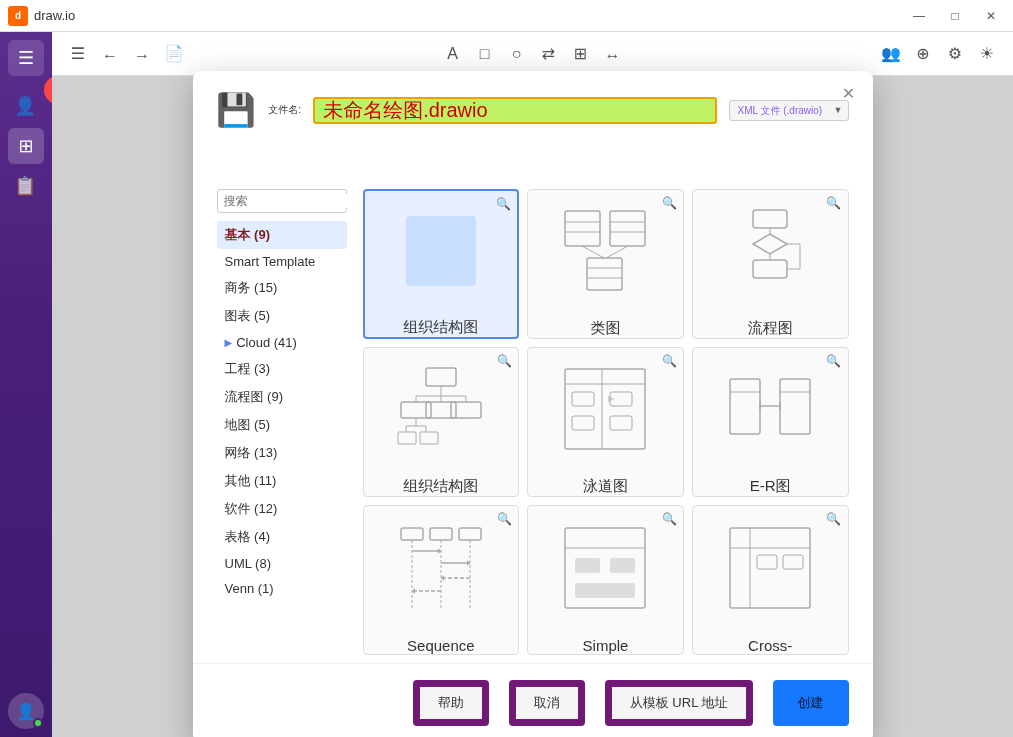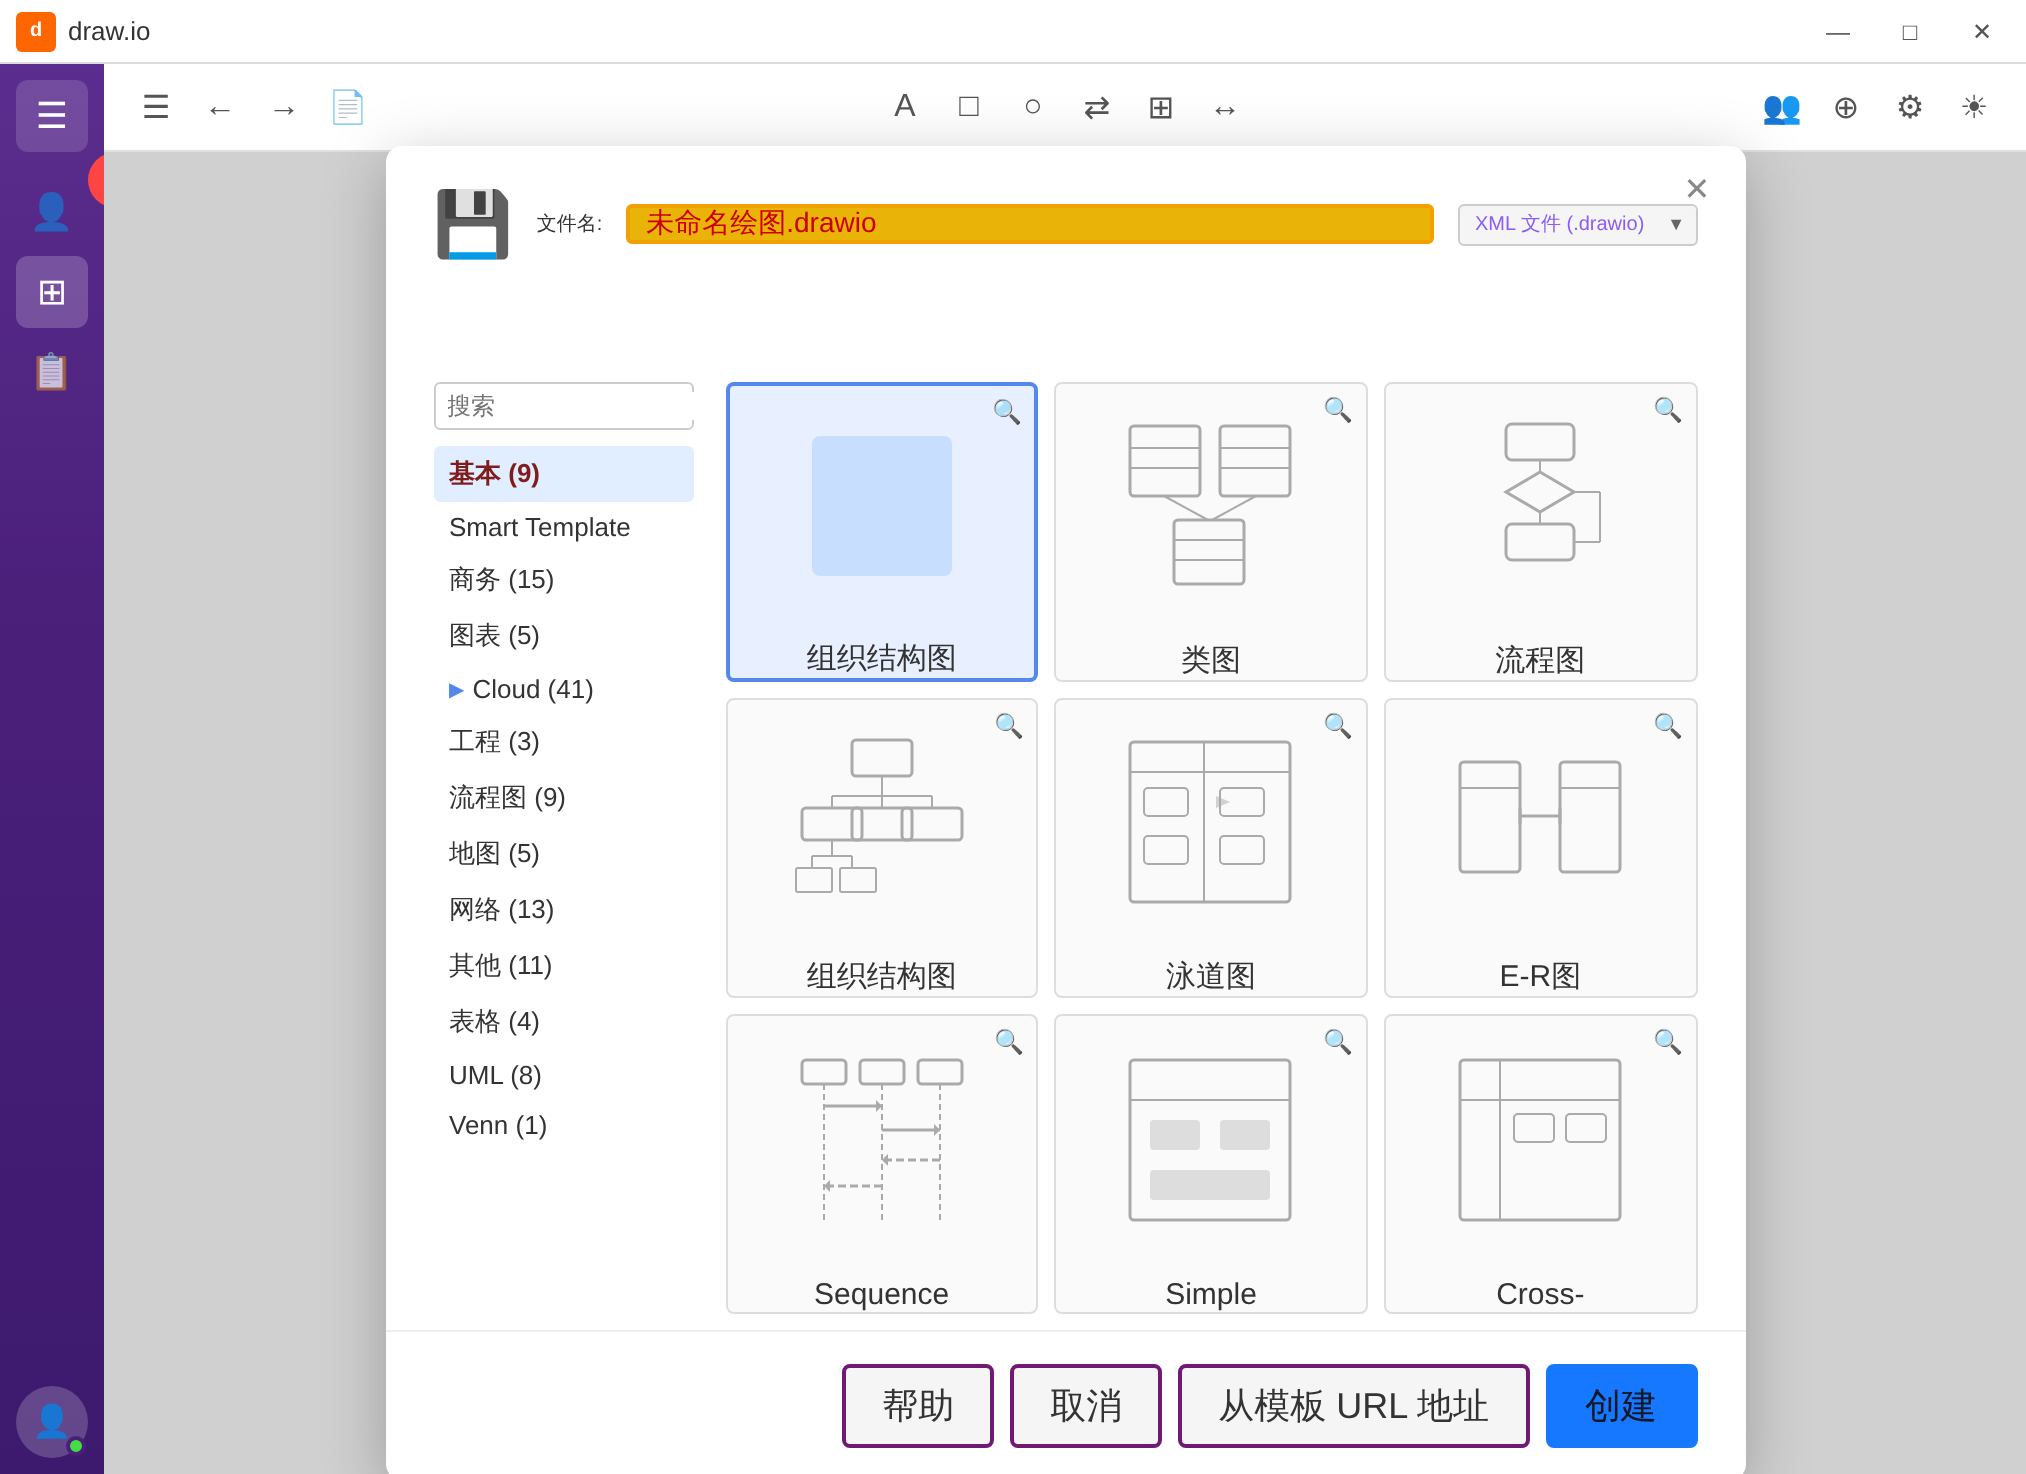--- a/index.html
+++ b/index.html
@@ -186,24 +186,24 @@
     .filename-label {
       font-size: 10px;
       color: #333;
       flex-shrink: 0;
     }
     .filename-input {
       flex: 1;
       border: 2px solid #f0a000;
       border-radius: 3px;
       padding: 0 8px;
-      font-size: 14px;
+      font-size: 20px;
       color: #cc0000;
       outline: none;
-      background: #eab308;
+      background: #bef264;
     }
     .filetype-select {
       border: 1px solid #ccc;
       border-radius: 3px;
       padding: 4px 24px 4px 8px;
       font-size: 10px;
       color: #8b5cf6;
       background: #f5f5f5;
       cursor: pointer;
       -webkit-appearance: none;
@@ -321,25 +321,26 @@
       padding: 16px 24px;
       display: flex;
       align-items: center;
       justify-content: flex-end;
       gap: 8px;
       border-top: 1px solid #eee;
     }
     .btn {
       padding: 7px 18px;
       border-radius: 4px;
-      font-size: 18px;
-      cursor: pointer;
-      border: 2px solid #701a75;
+      font-size: 13px;
+      cursor: pointer;
+      border: 7px solid #701a75;
       background: #f5f5f5;
       color: #333;
+      margin-left: 12px;
     }
     .btn-primary {
       background: #1677ff;
       color: #0f172a;
       border-color: #1677ff;
     }
 
     
     .right-panel {
       flex: 1;
@@ -437,20 +438,21 @@
                   <div class="category-item active">基本 (9)</div>
                   <div class="category-item">Smart Template</div>
                   <div class="category-item">商务 (15)</div>
                   <div class="category-item">图表 (5)</div>
                   <div class="category-item"><span class="arrow">▶</span>Cloud (41)</div>
                   <div class="category-item">工程 (3)</div>
                   <div class="category-item">流程图 (9)</div>
                   <div class="category-item">地图 (5)</div>
                   <div class="category-item">网络 (13)</div>
                   <div class="category-item">其他 (11)</div>
+                  <div class="category-item">软件 (12)</div>
                   <div class="category-item">表格 (4)</div>
                   <div class="category-item">UML (8)</div>
                   <div class="category-item">Venn (1)</div>
                 </div>
             </div>
 
             <div class="template-grid" id="template-grid">
             <div class="template-card selected">
     <span class="search-overlay">🔍</span>
     <div class="tpl-svg">

